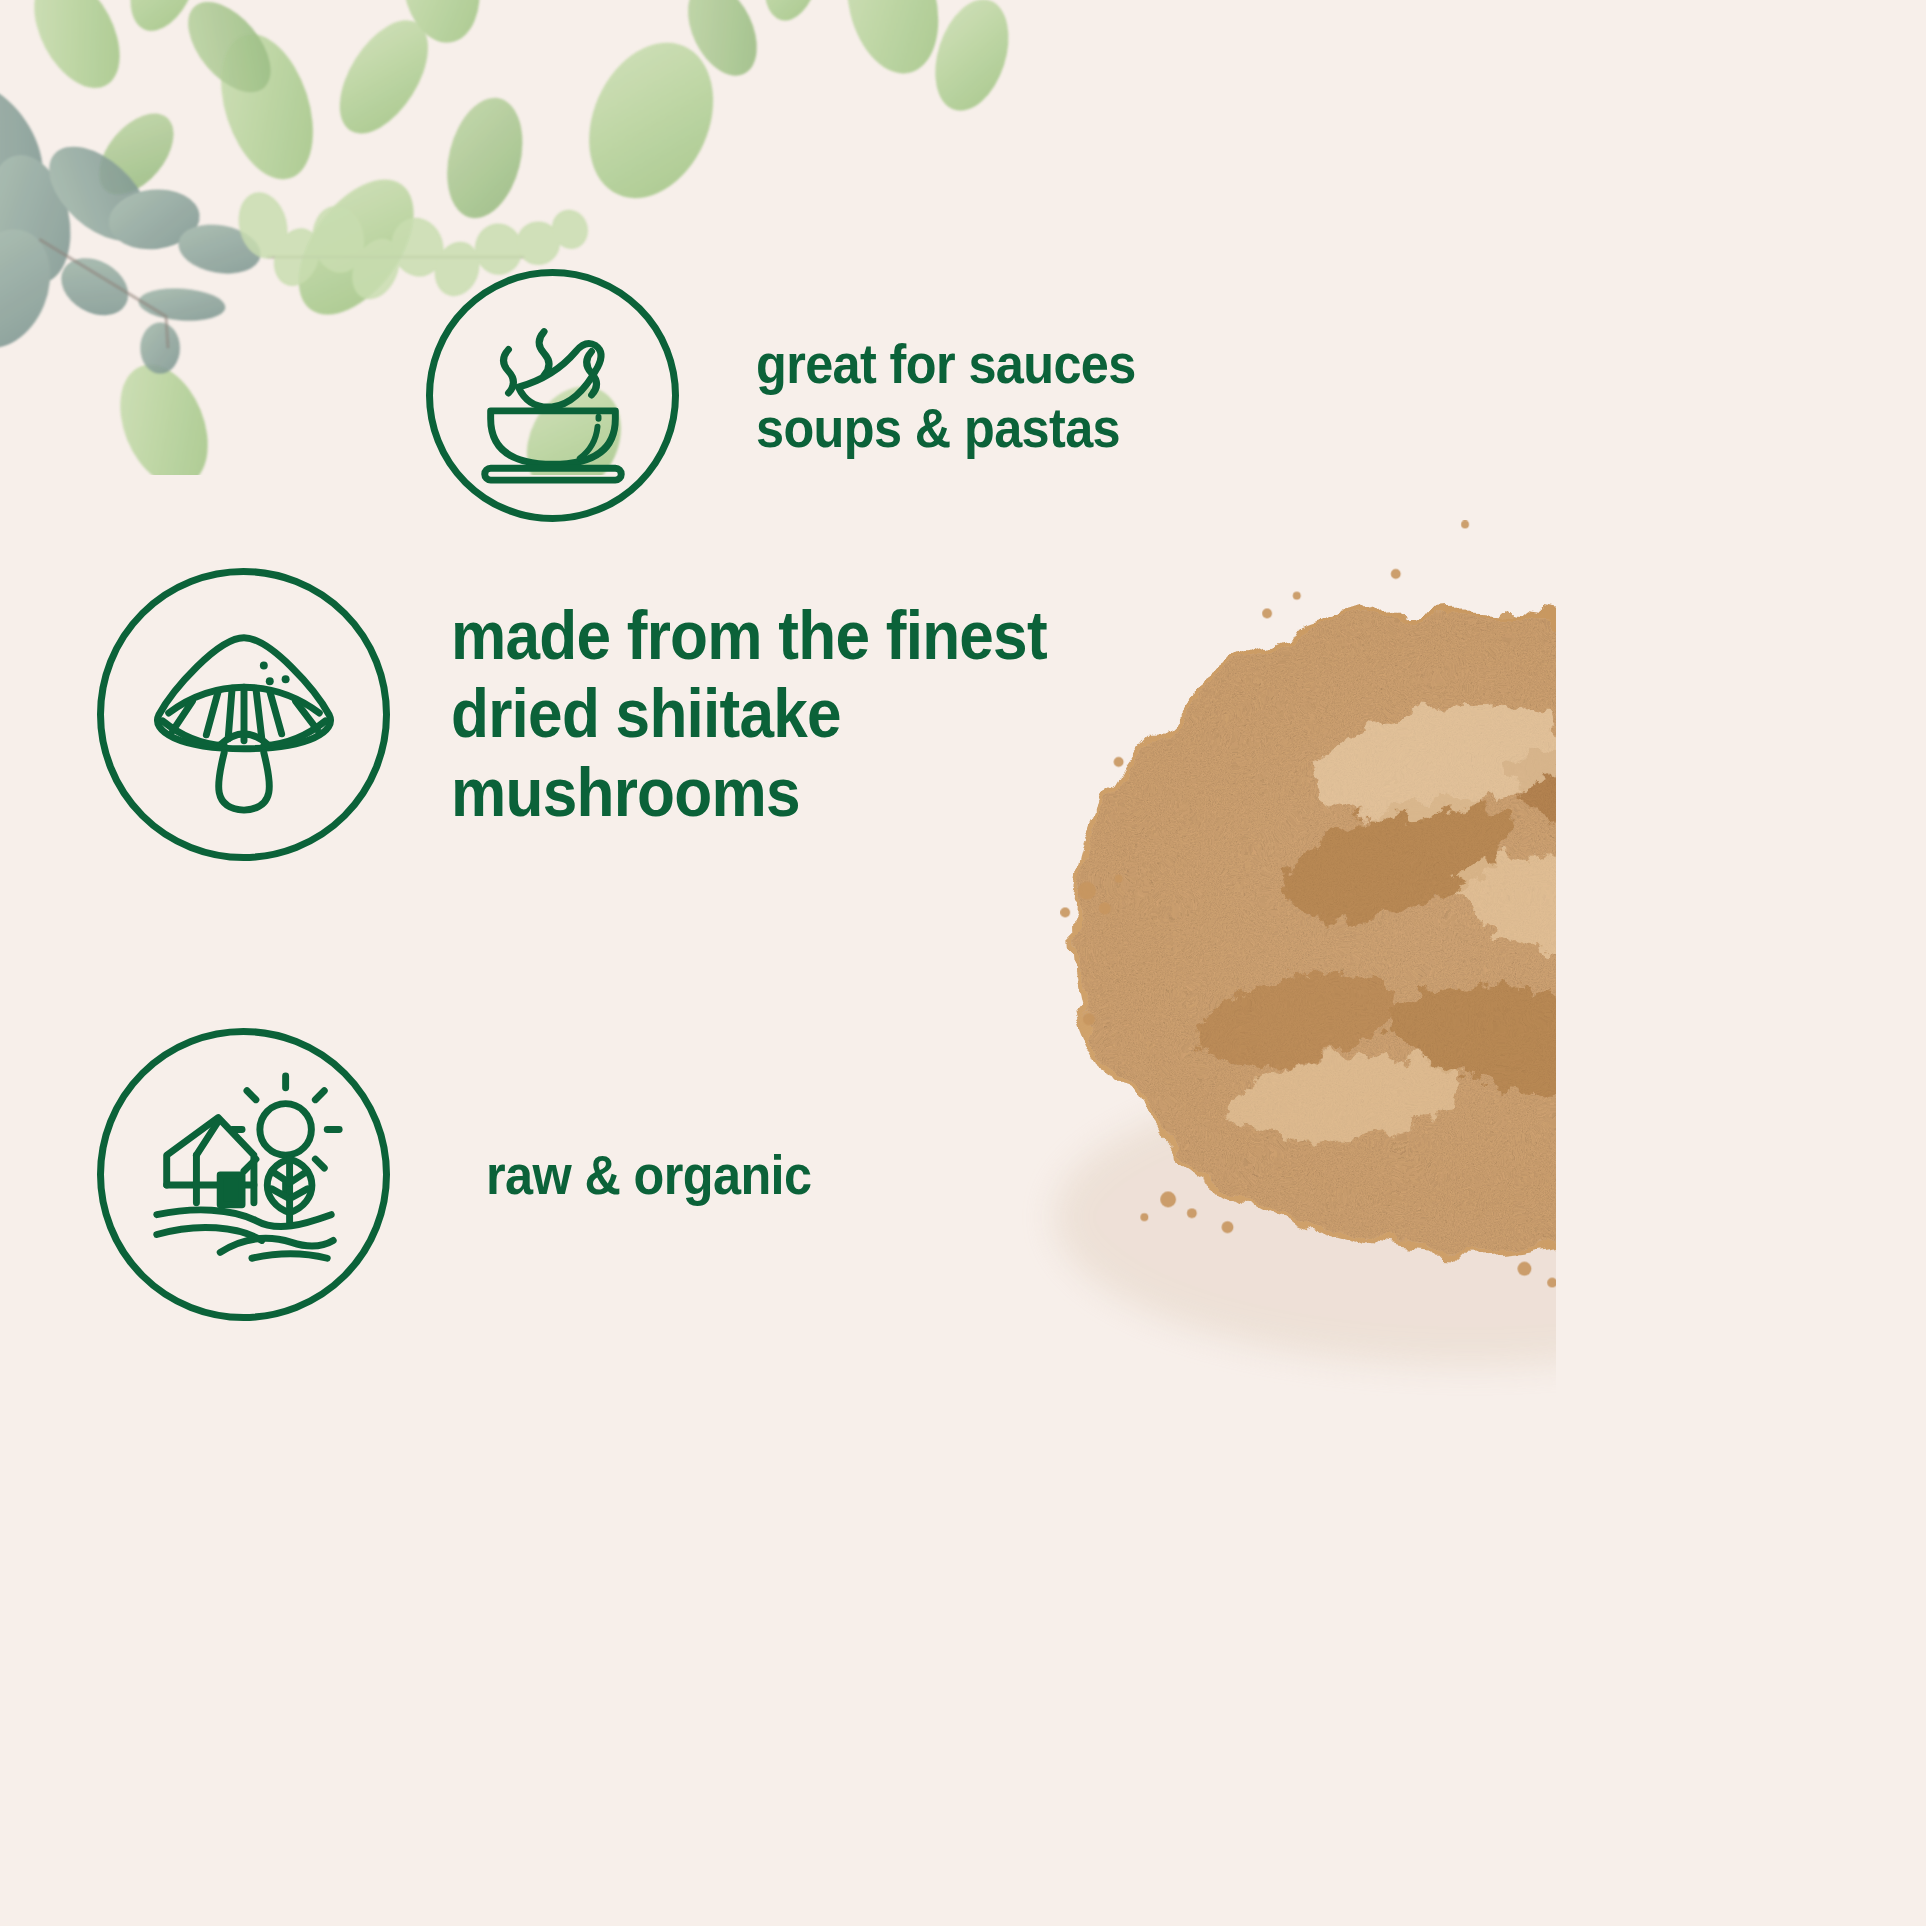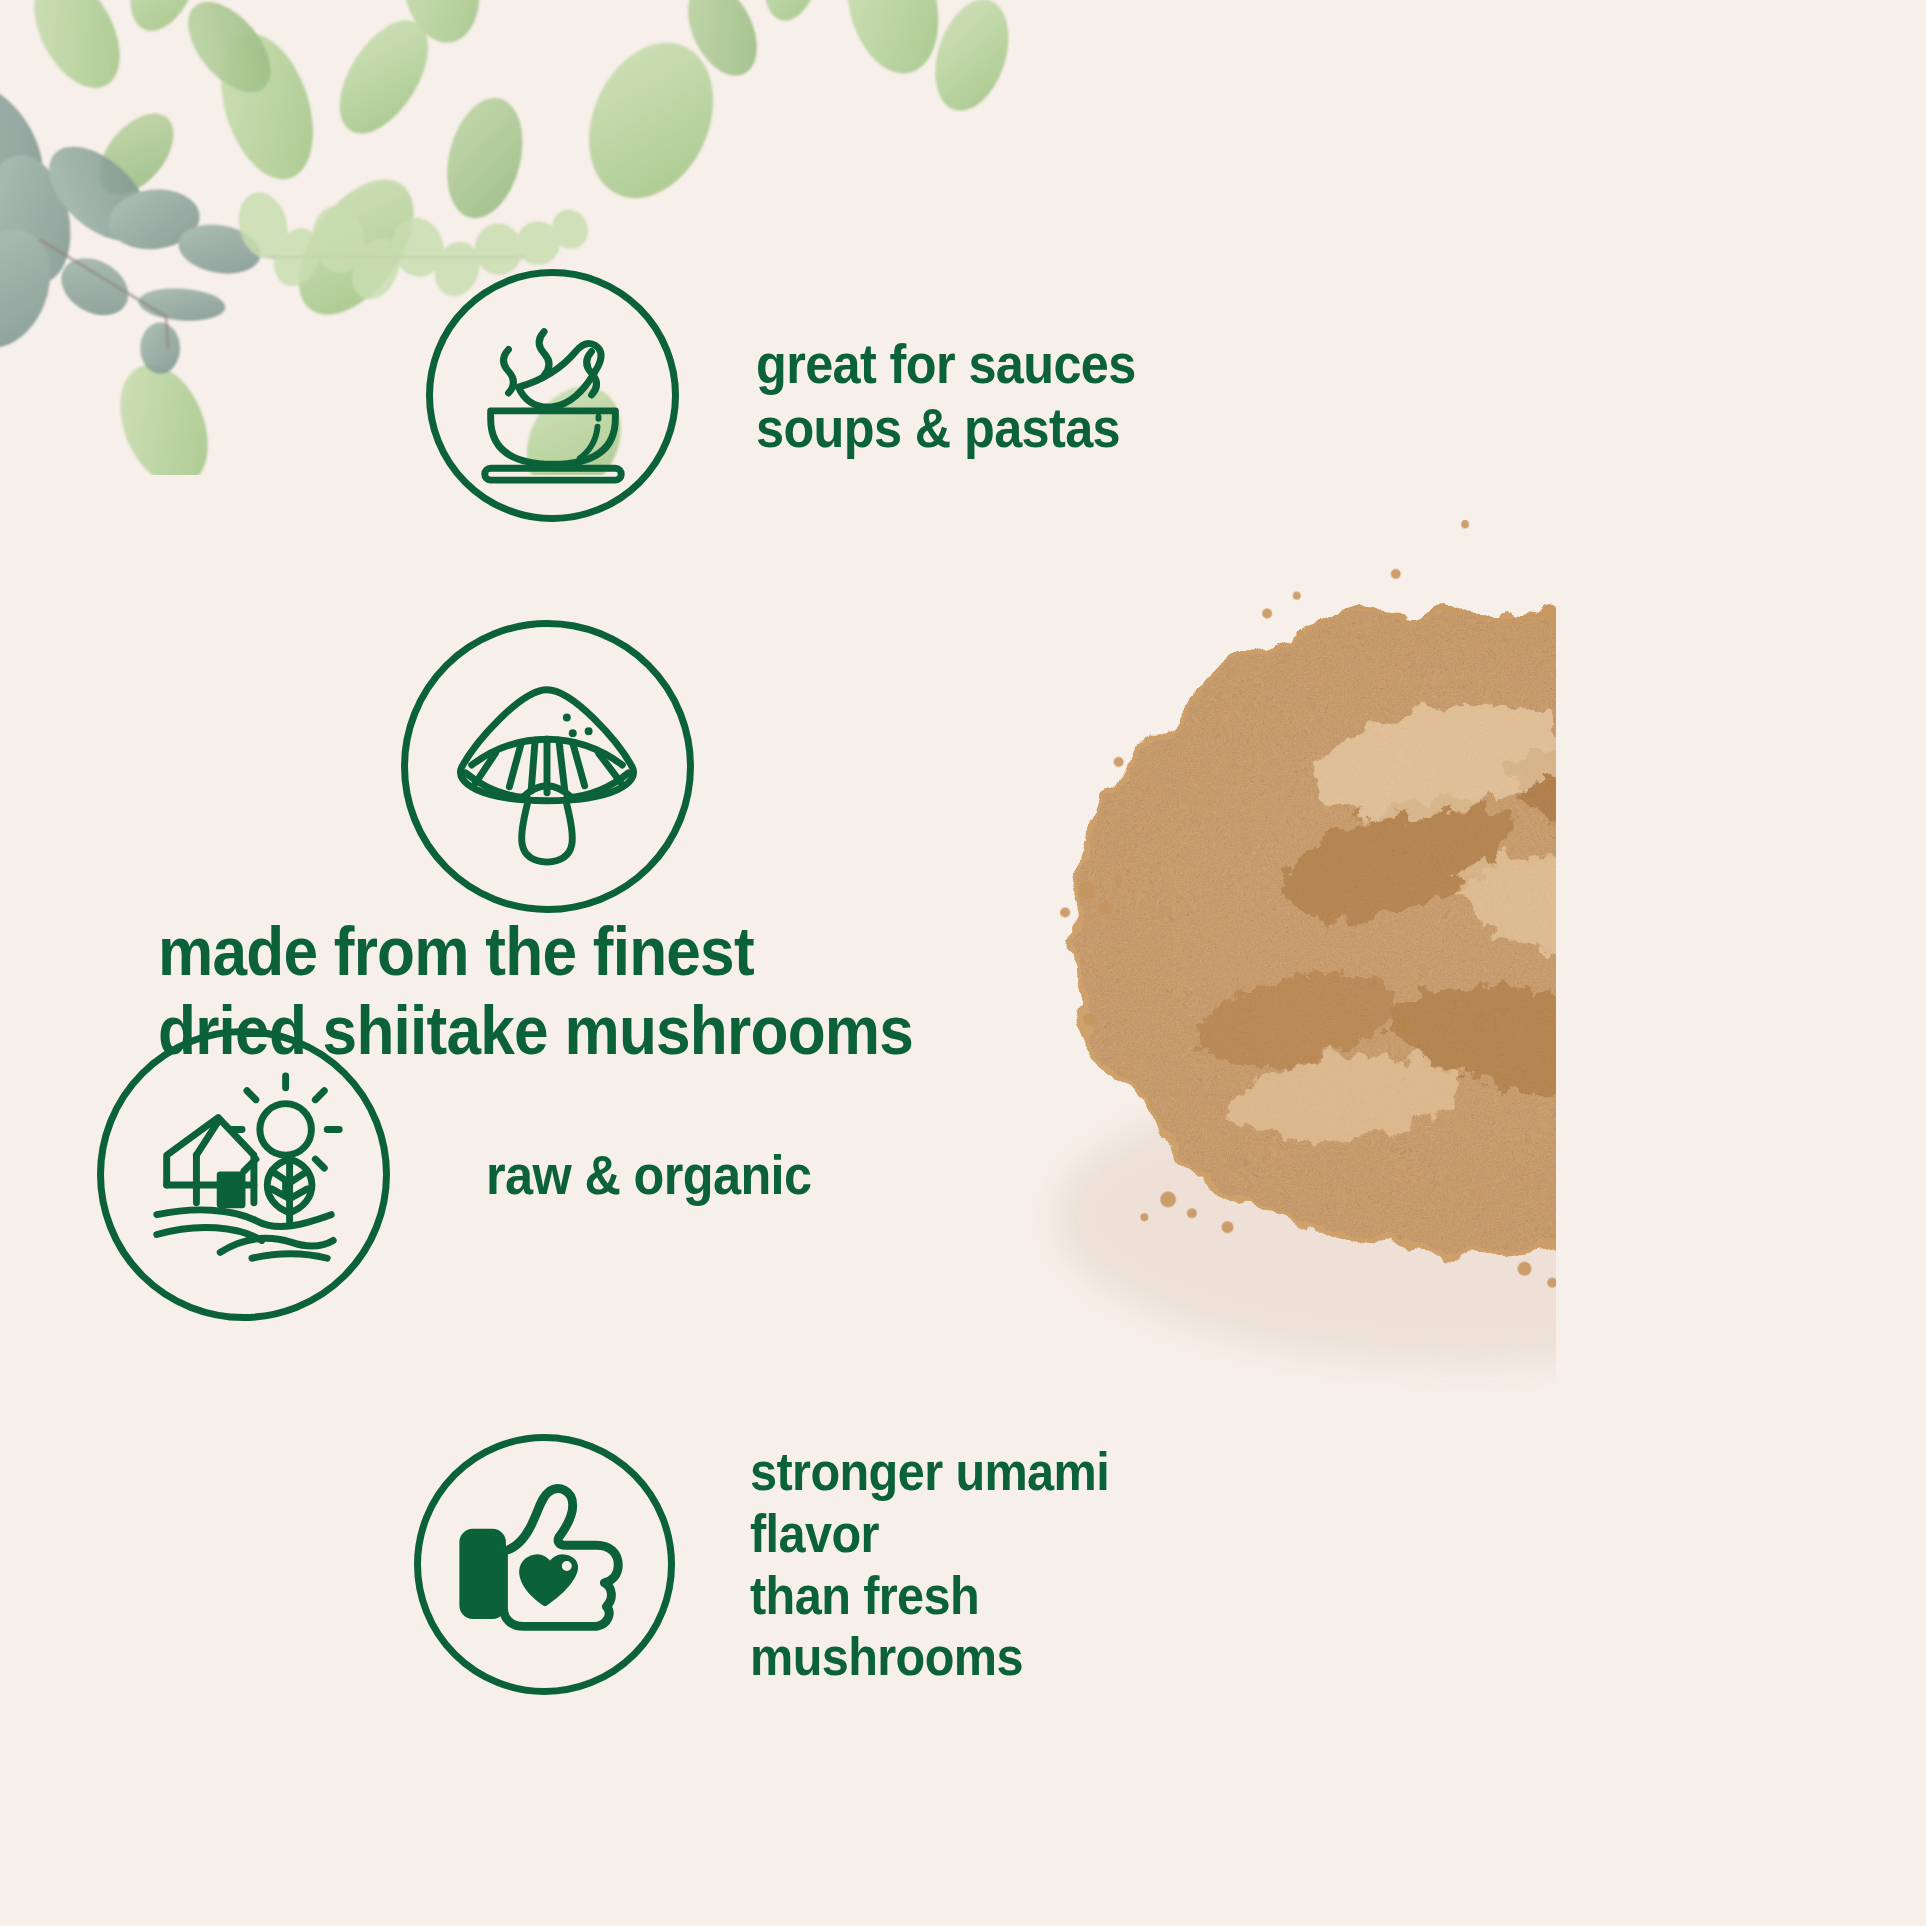--- a/index.html
+++ b/index.html
@@ -15,21 +15,21 @@
   .foliage{position:absolute;left:-30px;top:-40px;width:1089px;height:515px;pointer-events:none;}
 
   
   .powder-wrap{position:absolute;left:970px;top:465px;width:1000px;height:970px;}
   .powder-wrap svg{display:block;width:100%;height:100%;}
 
   
   .features{position:absolute;left:0;top:0;width:1287px;height:1927px;}
   .feature{position:absolute;display:flex;align-items:center;}
   .f1{left:426px;top:269px;}
-  .f2{left:97px;top:620px;flex-direction:column;}
+  .f2{left:97px;top:568px;}
   .f3{left:97px;top:1028px;gap:25px;}
   .f4{left:414px;top:1434px;}
 
   .icon-circle{
     border:7px solid #0B6239;border-radius:50%;
     background:transparent;flex:0 0 auto;
     display:flex;align-items:center;justify-content:center;
     box-sizing:border-box;
   }
   .ic-1{width:253px;height:253px;}
@@ -309,40 +309,16 @@
 
           <path d="M24 152 C 62 144 100 146 124 158 C 146 170 172 162 200 152"></path>
           <path d="M24 172 C 66 160 106 164 130 178"></path>
           <path d="M88 190 C 110 176 134 172 160 180 C 178 186 192 184 202 178"></path>
           <path d="M120 196 C 146 190 172 190 196 196"></path>
         </svg>
       </div>
       <div class="feat-text">raw &amp; organic</div>
     </div>
 
-    <div class="feature f4">
-      <div class="icon-circle ic-4">
-        <svg width="194" height="194" viewBox="0 0 196 196" fill="none" stroke="#0B6239" stroke-width="9" stroke-linecap="round" stroke-linejoin="round">
-
-          <rect x="16" y="66" width="38" height="82" rx="9" fill="#0B6239" stroke="#0B6239"></rect>
-
-          <path d="M56 84 C 66 82 76 74 84 58 C 92 42 94 30 102 24
-                   C 112 17 126 22 126 38 C 126 50 118 62 112 70
-                   C 110 74 112 78 118 78
-                   L 150 78 C 164 78 172 86 172 98
-                   C 172 108 166 114 158 116
-                   C 166 120 168 132 160 140
-                   C 166 146 162 158 150 160
-                   L 76 160 C 64 160 56 152 56 142 Z"></path>
-
-          <path d="M98 136 C 72 118 70 98 84 92 C 94 88 100 94 103 100
-                   C 106 94 112 88 122 92 C 136 98 124 118 98 136 Z" fill="#0B6239" stroke="#0B6239" stroke-width="7"></path>
-
-          <circle cx="120" cy="99" r="5" fill="#F7EFEA" stroke="none"></circle>
-        </svg>
-      </div>
-      <div class="feat-text">stronger umami flavor
-than fresh mushrooms</div>
-    </div>
 
   </div>
 </div>
 
 
 </body></html>

